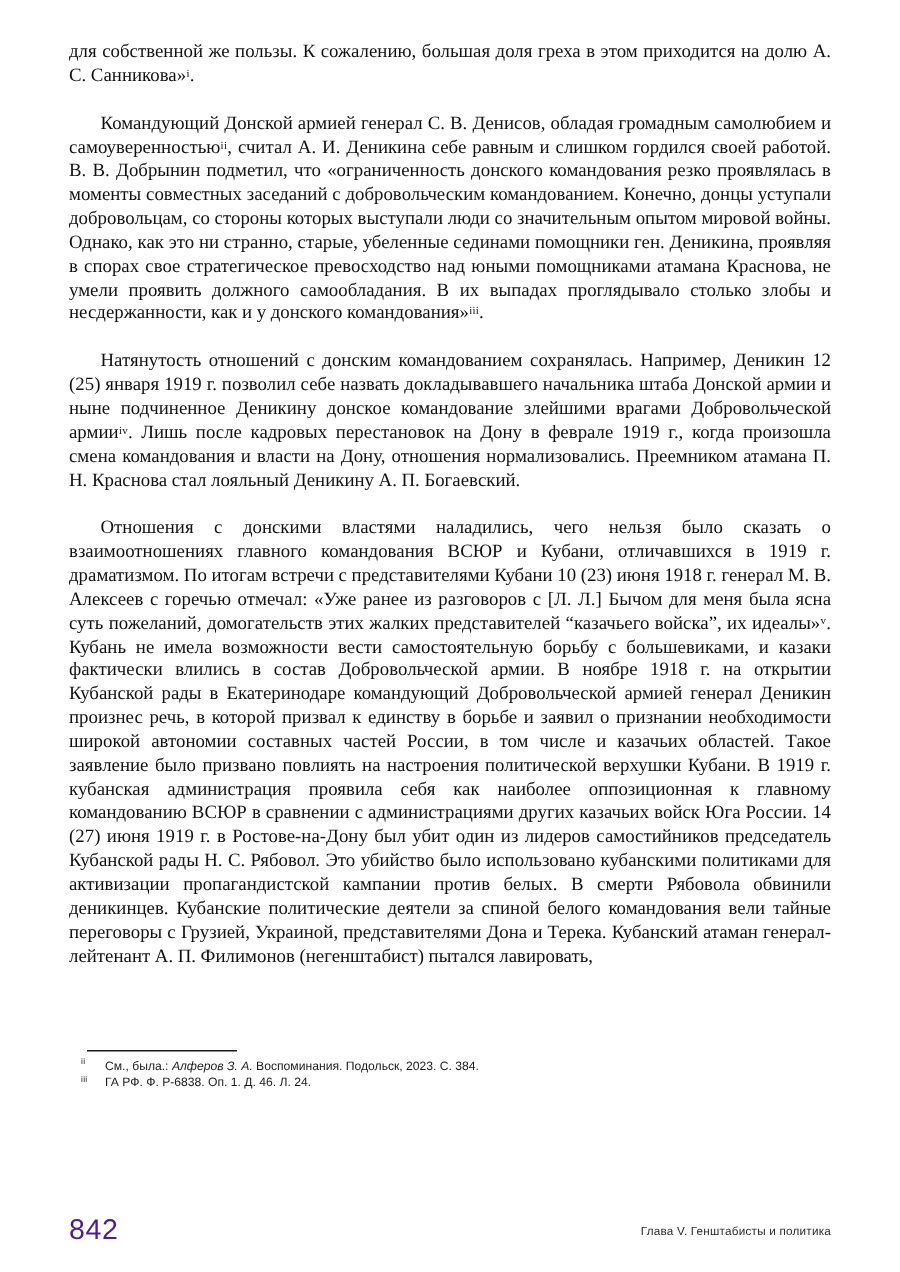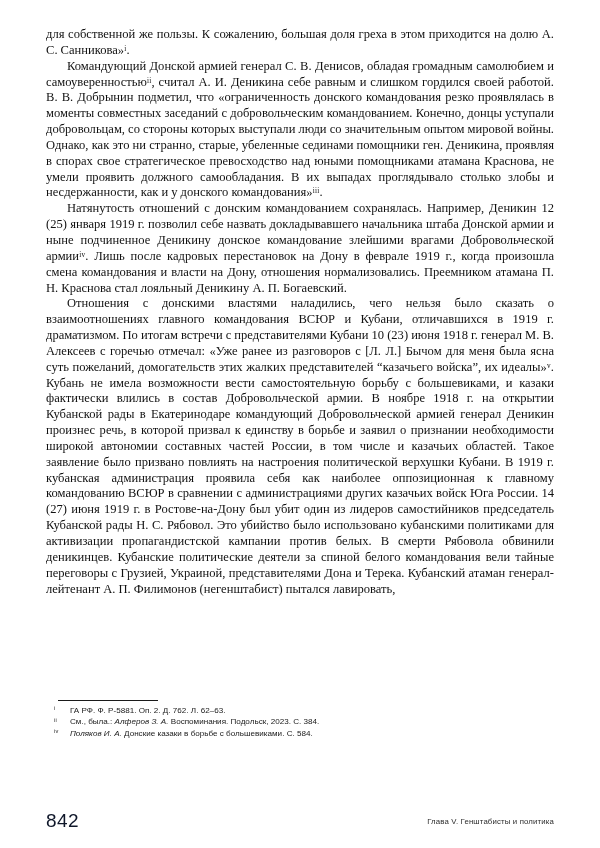--- a/index.html
+++ b/index.html
@@ -45,21 +45,21 @@
     text-justify: inter-word;
     text-indent: 21px;
     hyphens: manual;
     word-spacing: -0.1px;
     letter-spacing: 0.01px;
   }
   .para.cont {
     text-indent: 0;
   }
   .para + .para {
-    margin-top: 0;
+    margin-top: 16px;
   }
 
   sup.fn {
     font-size: 7.2px;
     line-height: 0;
     vertical-align: 0.42em;
     font-family: "Liberation Serif", "DejaVu Serif", serif;
     letter-spacing: 0.2px;
     padding-left: 0.2px;
   }
@@ -115,21 +115,21 @@
     top: 806px;
     width: 508px;
     display: flex;
     align-items: baseline;
     justify-content: space-between;
   }
   .folio {
     font-family: "Liberation Sans", "DejaVu Sans", sans-serif;
     font-size: 19px;
     letter-spacing: 0.4px;
-    color: #0f172a;
+    color: #4c1d95;
     position: relative;
     top: 4px;
   }
   .running-title {
     font-family: Liberation Sans, sans-serif;
     font-size: 7.8px;
     letter-spacing: 0.15px;
     color: #2b2b2b;
     white-space: nowrap;
     position: relative;
@@ -151,35 +151,31 @@
 
     <p class="para"><span>Отношения с донскими властями наладились, чего нельзя было сказать о взаимоотношениях главного командования ВСЮР и Кубани, отличавшихся в 1919 г. драматизмом. По итогам встречи с представителями Кубани 10 (23) июня 1918 г. генерал М. В. Алексеев с горечью отмечал: «Уже ранее из разговоров с [Л. Л.] Бычом для меня была ясна суть пожеланий, домогательств этих жалких представителей “казачьего войска”, их идеалы»</span><sup class="fn">v</sup><span>. Кубань не имела возможности вести самостоятельную борьбу с большевиками, и казаки фактически влились в состав Добровольческой армии. В ноябре 1918 г. на открытии Кубанской рады в Екатеринодаре командующий Добровольческой армией генерал Деникин произнес речь, в которой призвал к единству в борьбе и заявил о признании необходимости широкой автономии составных частей России, в том числе и казачьих областей. Такое заявление было призвано повлиять на настроения политической верхушки Кубани. В 1919 г. кубанская администрация проявила себя как наиболее оппозиционная к главному командованию ВСЮР в сравнении с администрациями других казачьих войск Юга России. 14 (27) июня 1919 г. в Ростове-на-Дону был убит один из лидеров самостийников председатель Кубанской рады Н. С. Рябовол. Это убийство было использовано кубанскими политиками для активизации пропагандистской кампании против белых. В смерти Рябовола обвинили деникинцев. Кубанские политические деятели за спиной белого командования вели тайные переговоры с Грузией, Украиной, представителями Дона и Терека. Кубанский атаман генерал-лейтенант А. П. Филимонов (негенштабист) пытался лавировать,</span></p>
 
   </div>
 
   <div class="footnotes">
     <div class="fn-rule"></div>
 
     <ul class="fn-list">
 
-      <li class="fn-item">
-        <span class="fn-marker">i</span>
-        <span class="fn-text"><span>ГА РФ. Ф. Р-5881. Оп. 2. Д. 762. Л. 62–63.</span></span>
-      </li>
 
       <li class="fn-item">
         <span class="fn-marker">ii</span>
         <span class="fn-text"><span>См., была.: </span><i>Алферов З. А.</i><span> Воспоминания. Подольск, 2023. С. 384.</span></span>
       </li>
 
+      <li class="fn-item">
+        <span class="fn-marker">iii</span>
+        <span class="fn-text"><span>ГА РФ. Ф. Р-6838. Оп. 1. Д. 46. Л. 24.</span></span>
+      </li>
 
-      <li class="fn-item">
-        <span class="fn-marker">iv</span>
-        <span class="fn-text"><span></span><i>Поляков И. А.</i><span> Донские казаки в борьбе с большевиками. С. 584.</span></span>
-      </li>
 
 
     </ul>
   </div>
 
   <div class="footer">
     <div class="folio">842</div>
     <div class="running-title">Глава V. Генштабисты и политика</div>
   </div>
 

